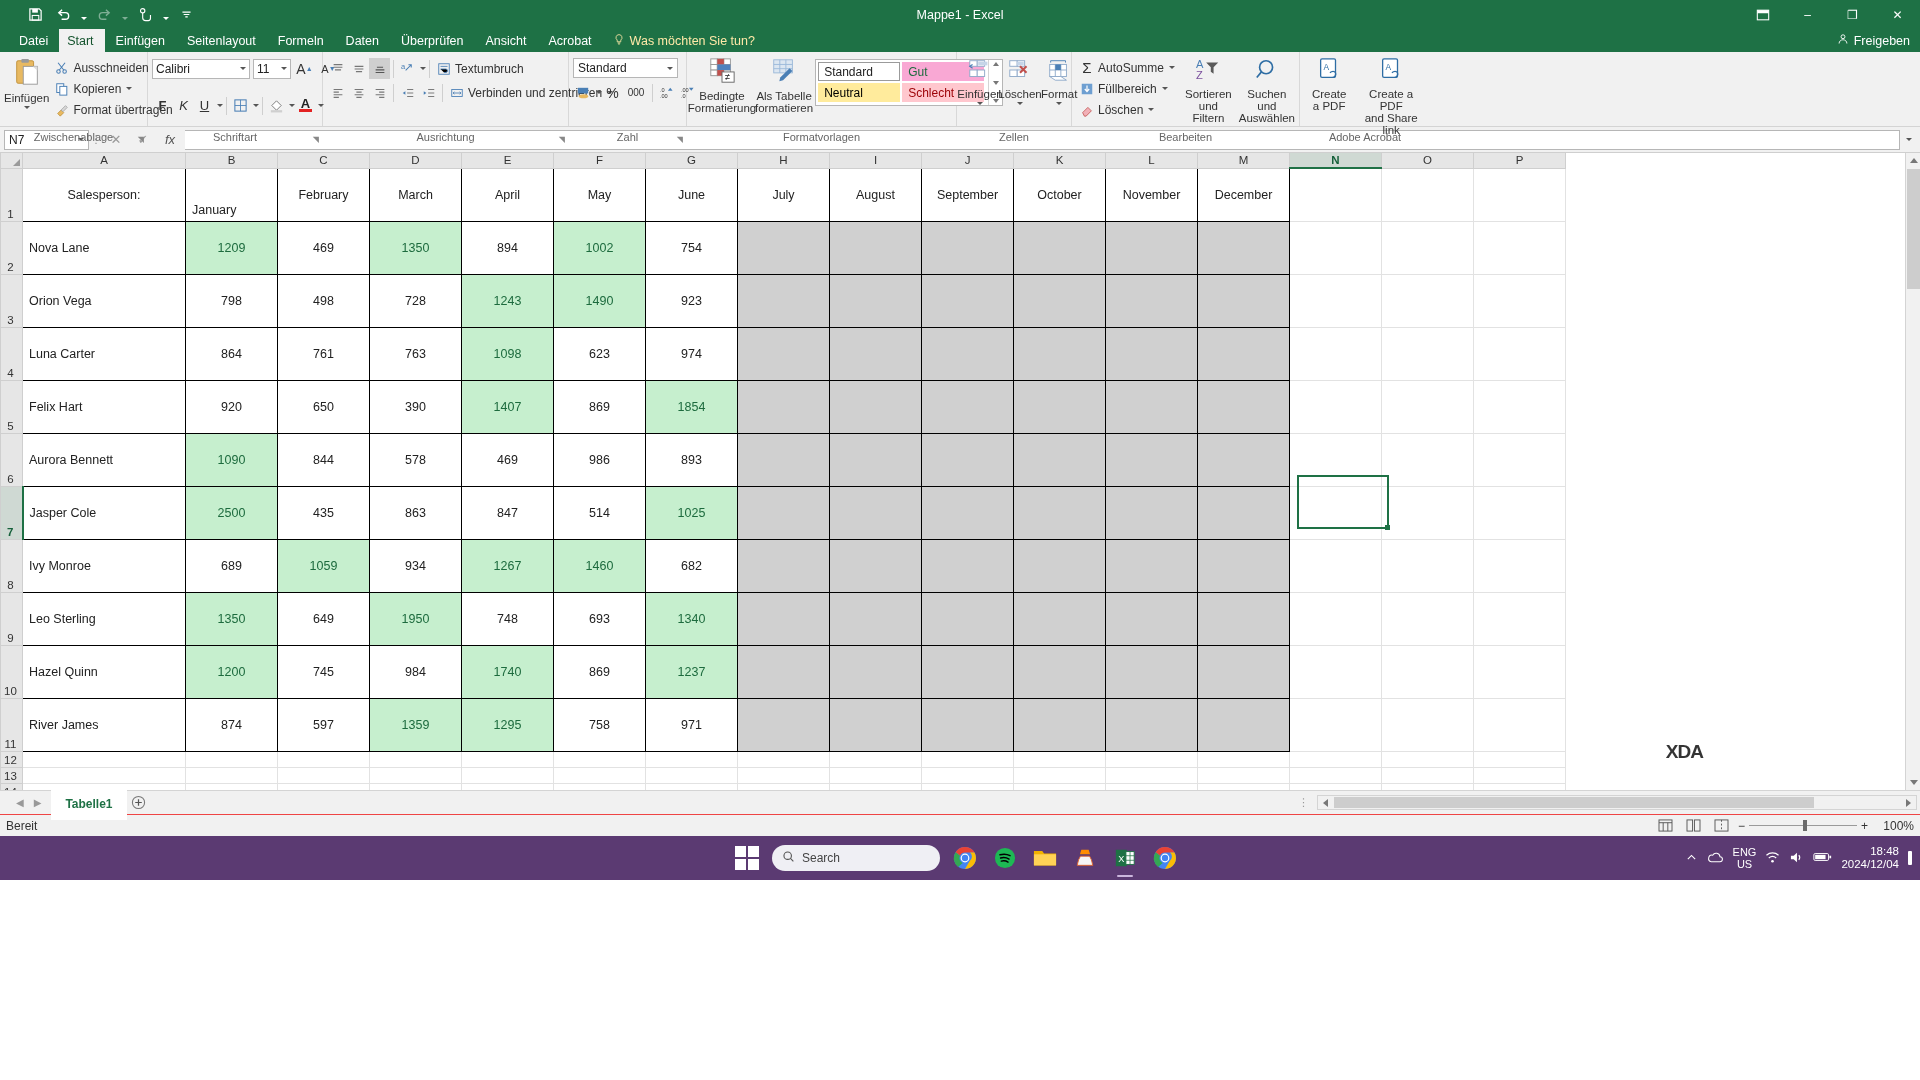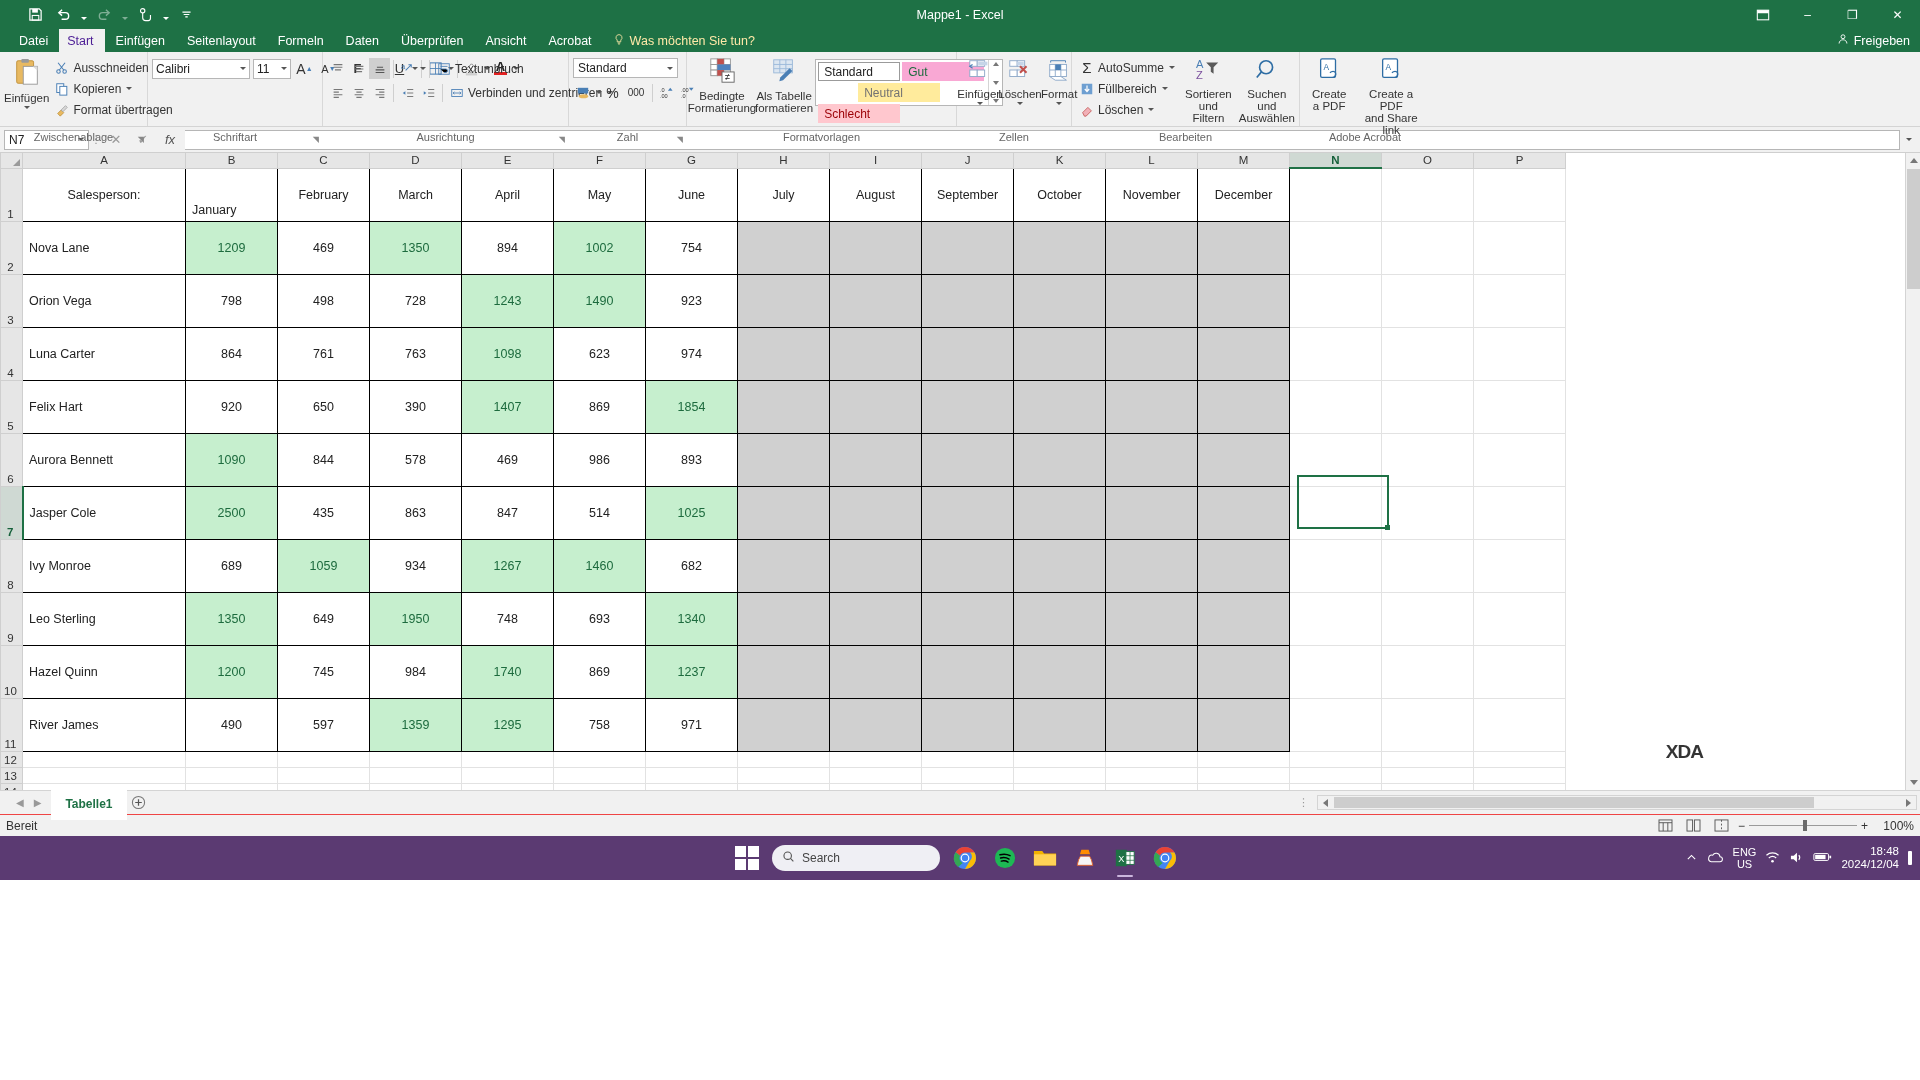--- a/index.html
+++ b/index.html
@@ -22,21 +22,21 @@
   .apptitle {
     position:absolute; left:0; right:0; text-align:center;
     color:#fff; font-size:12.5px; pointer-events:none;
   }
   .win-ctrls { position:absolute; right:0; top:0; height:29px; display:flex; align-items:center; }
   .win-btn { width:45px; height:29px; display:flex; align-items:center; justify-content:center; color:#fff; font-size:12px; }
 
   
   .tabbar { height:23px; background:#1e7145; display:flex; align-items:stretch; padding-left:8px; position:relative; }
   .tab { padding:0 11px; display:flex; align-items:center; color:#fff; font-size:12.5px; height:23px; }
-  .tab.active { background:#f1f1f1; color:#4c1d95;padding-left:8px; }
+  .tab.active { background:#f1f1f1; color:#14532d;padding-left:8px; }
   .tellme { display:flex; align-items:center; gap:5px; color:#ffe9a8; padding:0 10px; font-size:12.5px; }
   .share { position:absolute; right:10px; top:0; height:23px; display:flex; align-items:center; gap:5px; color:#fff; font-size:12.5px; }
 
   
   .ribbon { height:75px; background:#f1f1f1; display:flex; align-items:stretch; position:relative; border-bottom:1px solid #d4d4d4; }
   .rgroup { display:flex; flex-direction:column; position:relative; padding:3px 4px 0 4px; border-right:1px solid #d8d8d8; }
   .rgroup:last-child { border-right:none; }
   .rgroup-body { display:flex; align-items:flex-start; flex:1; gap:2px; }
   .glabel {
     position:absolute; bottom:-20px; left:0; right:0; text-align:center;
@@ -57,21 +57,21 @@
   .fbtn { width:21px; height:21px; display:flex; align-items:center; justify-content:center; font-size:13px; color:#333; }
   .divline { width:1px; height:18px; background:#cfcfcf; margin:0 3px; }
 
   .numfmt { width:105px; height:20px; border:1px solid #b6b6b6; background:#fff; font-size:12px; padding:0 4px; display:flex; align-items:center; justify-content:space-between; }
 
   .stylegal { display:flex; border:1px solid #b6b6b6; background:#fff; height:47px; margin-top:4px; }
   .stylecells { display:flex; flex-wrap:wrap; width:172px; padding:2px; gap:2px; align-content:flex-start;}
   .scell { width:82px; height:19px; font-size:12px; display:flex; align-items:center; padding-left:5px; border:1px solid transparent; }
   .scell.std { background:#fff; color:#222; border:1px solid #9b9b9b; }
   .scell.gut { background:#f9a8d4; color:#1d6b3e; }
-  .scell.neu { background:#ffeb9c; color:#737373;margin-left:40px; }
+  .scell.neu { background:#ffeb9c; color:#000000; }
   .scell.sch { background:#ffc7ce; color:#9c0006; }
   .galscroll { width:14px; display:flex; flex-direction:column; justify-content:space-between; align-items:center; border-left:1px solid #d4d4d4; padding:2px 0; }
   .galscroll div { width:0;height:0;border-left:3px solid transparent;border-right:3px solid transparent; }
   .ga-up { border-bottom:4px solid #777; }
   .ga-dn { border-top:4px solid #777; }
 
   
   .fbar { height:26px; background:#f1f1f1; display:flex; align-items:center; padding:2px 4px; border-bottom:1px solid #cfcfcf; }
   .namebox { width:85px; height:20px; background:#fff; border:1px solid #b6b6b6; display:flex; align-items:center; justify-content:space-between; padding:0 4px; font-size:12px; }
   .fdots { width:14px; text-align:center; color:#999; font-size:11px; letter-spacing:0; }
@@ -282,21 +282,21 @@
           </span>
           <span class="lbl">Format übertragen</span>
         </div>
       </div>
     </div>
     <div class="glabel">Zwischenablage</div>
     <div class="glabel-dlg">◥</div>
   </div>
 
   <div class="rgroup" style="width:175px">
-    <div class="rgroup-body" style="flex-direction:row;gap:8px;padding-top:3px">
+    <div class="rgroup-body" style="flex-direction:column;gap:16px;padding-top:3px">
       <div style="display:flex;align-items:center;gap:3px">
         <div class="fontname">
           <span>Calibri</span>
           <span class="mini-arw"></span>
         </div>
         <div class="fontsize">
           <span>11</span>
           <span class="mini-arw"></span>
         </div>
         <div class="fbtn" style="font-size:14px">A<span style="font-size:7px;color:#4a7fb5">▲</span></div>
@@ -893,21 +893,21 @@
       <td class="cell grey"></td>
       <td class="cell grey"></td>
       <td class="cell grey"></td>
       <td class="cell empty"></td>
       <td class="cell empty"></td>
       <td class="cell empty"></td>
     </tr>
     <tr>
       <td class="rowhdr">11</td>
       <td class="cell">River James</td>
-      <td class="cell num">490</td>
+      <td class="cell num">874</td>
       <td class="cell num">597</td>
       <td class="cell num green">1359</td>
       <td class="cell num green">1295</td>
       <td class="cell num">758</td>
       <td class="cell num">971</td>
       <td class="cell grey"></td>
       <td class="cell grey"></td>
       <td class="cell grey"></td>
       <td class="cell grey"></td>
       <td class="cell grey"></td>

